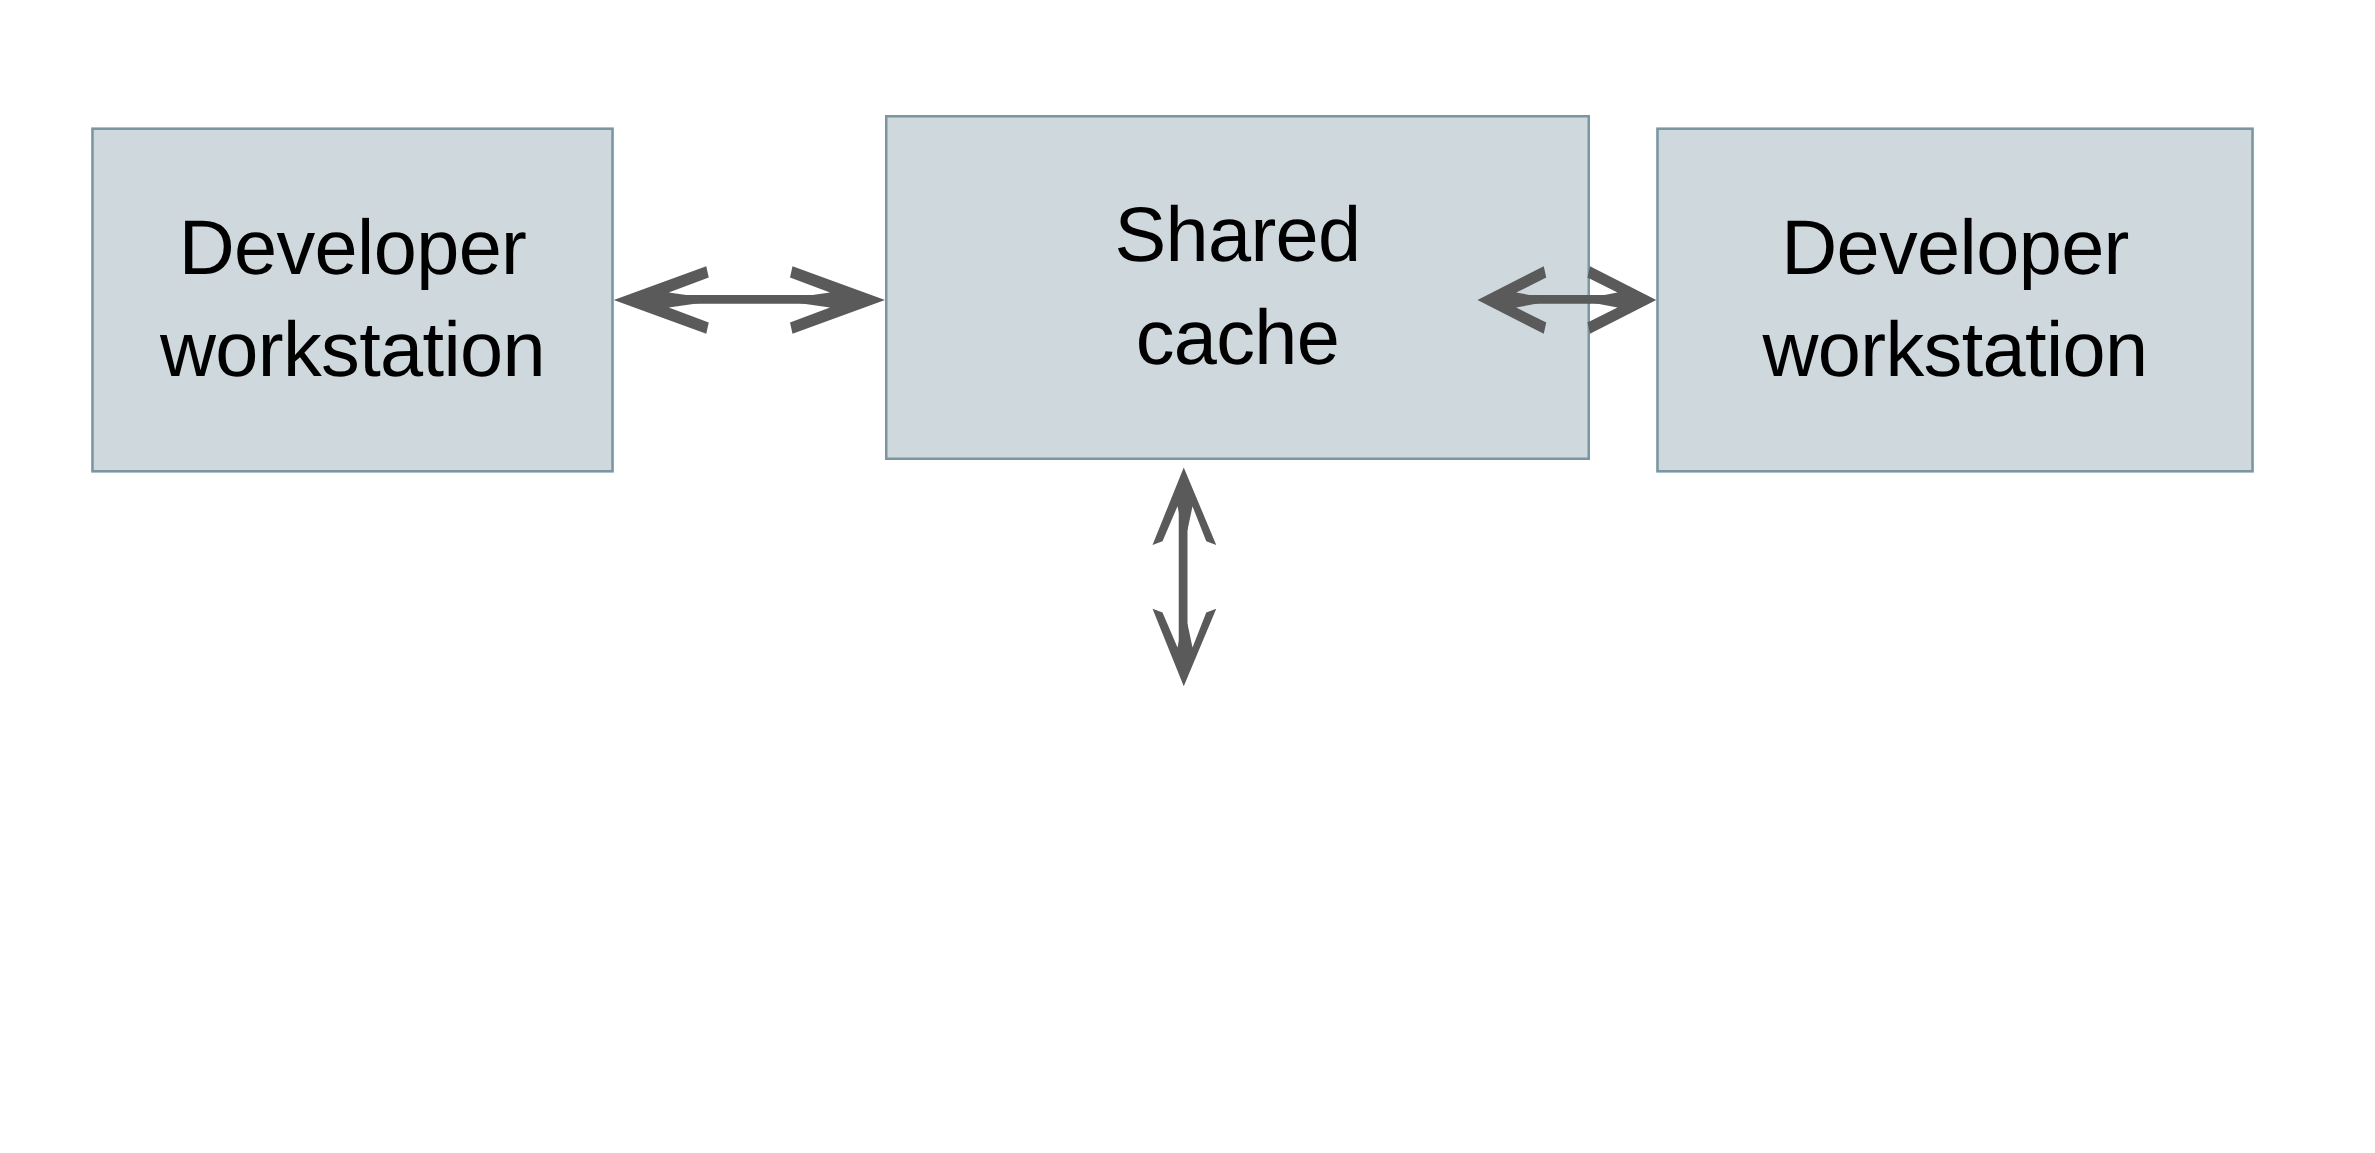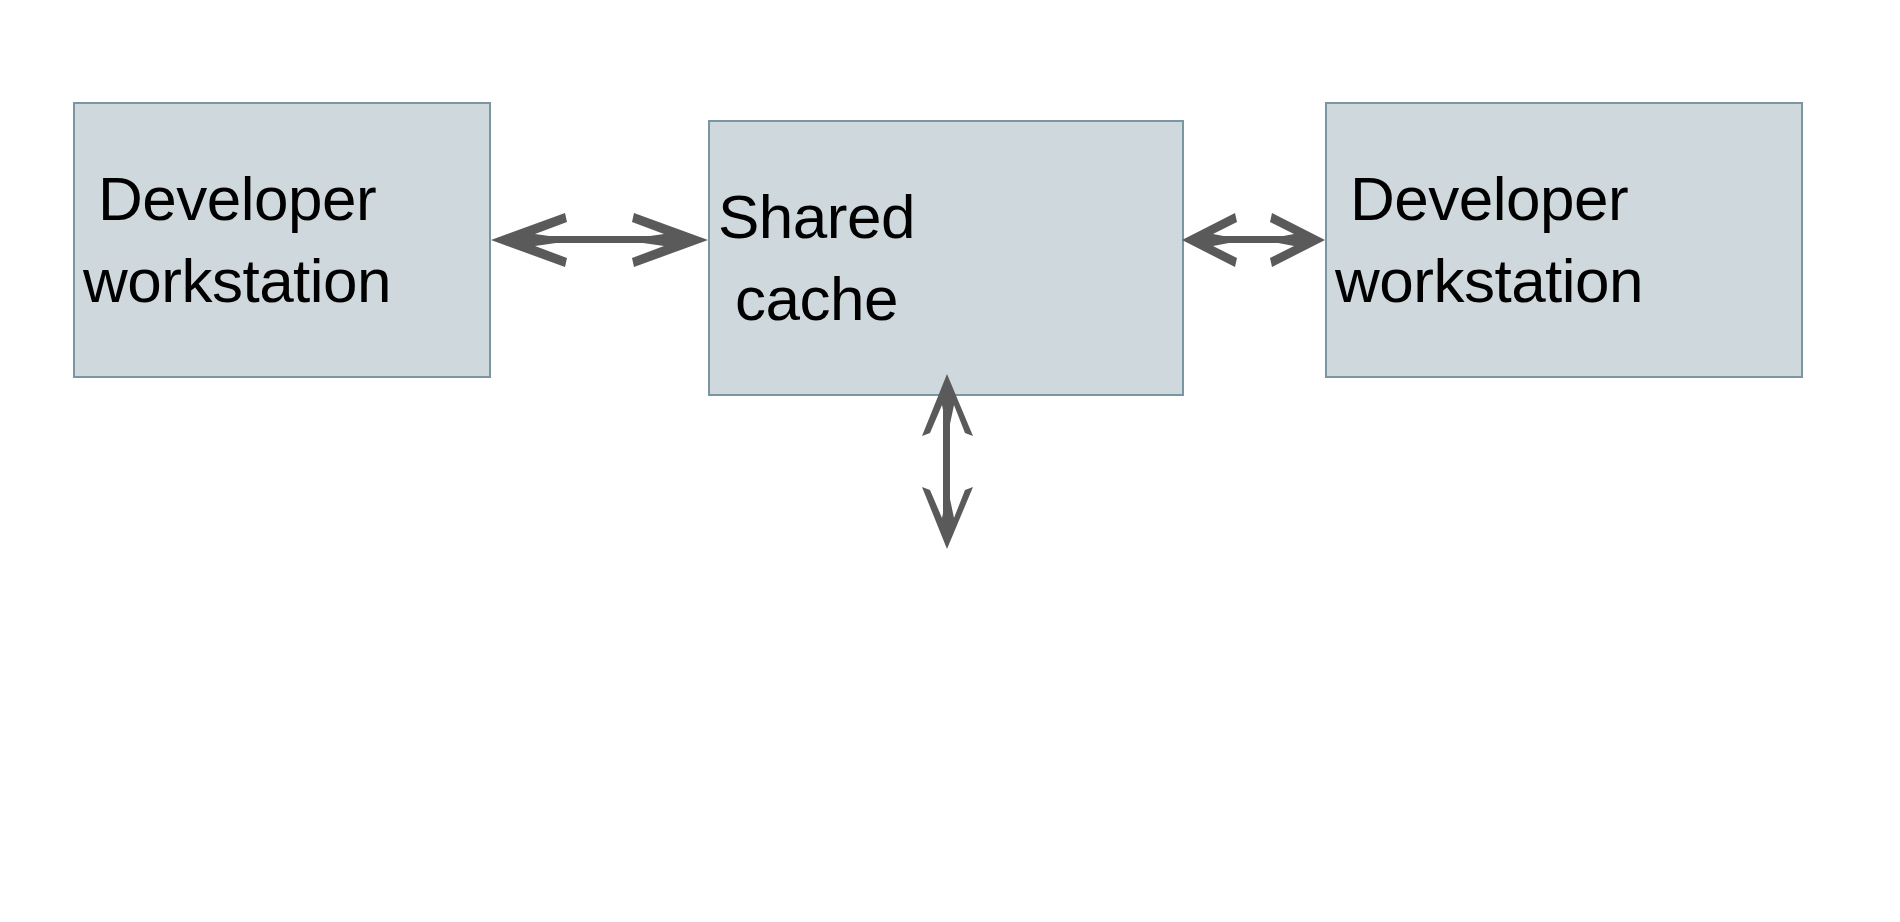--- a/index.html
+++ b/index.html
@@ -17,42 +17,43 @@
     background: #ffffff;
     overflow: hidden;
   }
   .node {
     position: absolute;
     box-sizing: border-box;
     background: #cfd8dc;
     border: 2px solid #7a96a3;
     display: flex;
     align-items: center;
+    justify-content: center;
     text-align: center;
   }
   .node-label {
     font-family: "Liberation Sans", sans-serif;
     font-size: 62px;
     line-height: 1.32;
     color: #000000;
     font-weight: 400;
     letter-spacing: -0.5px;
     white-space: pre-line;
     padding: 0 8px;
   }
   #node-dev-left {
     left: 73px;
     top: 102px;
     width: 418px;
     height: 276px;
   }
   #node-shared-cache {
     left: 708px;
-    top: 120px;
-    width: 476px;
+    top: 92px;
+    width: 564px;
     height: 276px;
   }
   #node-dev-right {
     left: 1325px;
     top: 102px;
     width: 478px;
     height: 276px;
   }
   #node-ci-server {
     left: 708px;

